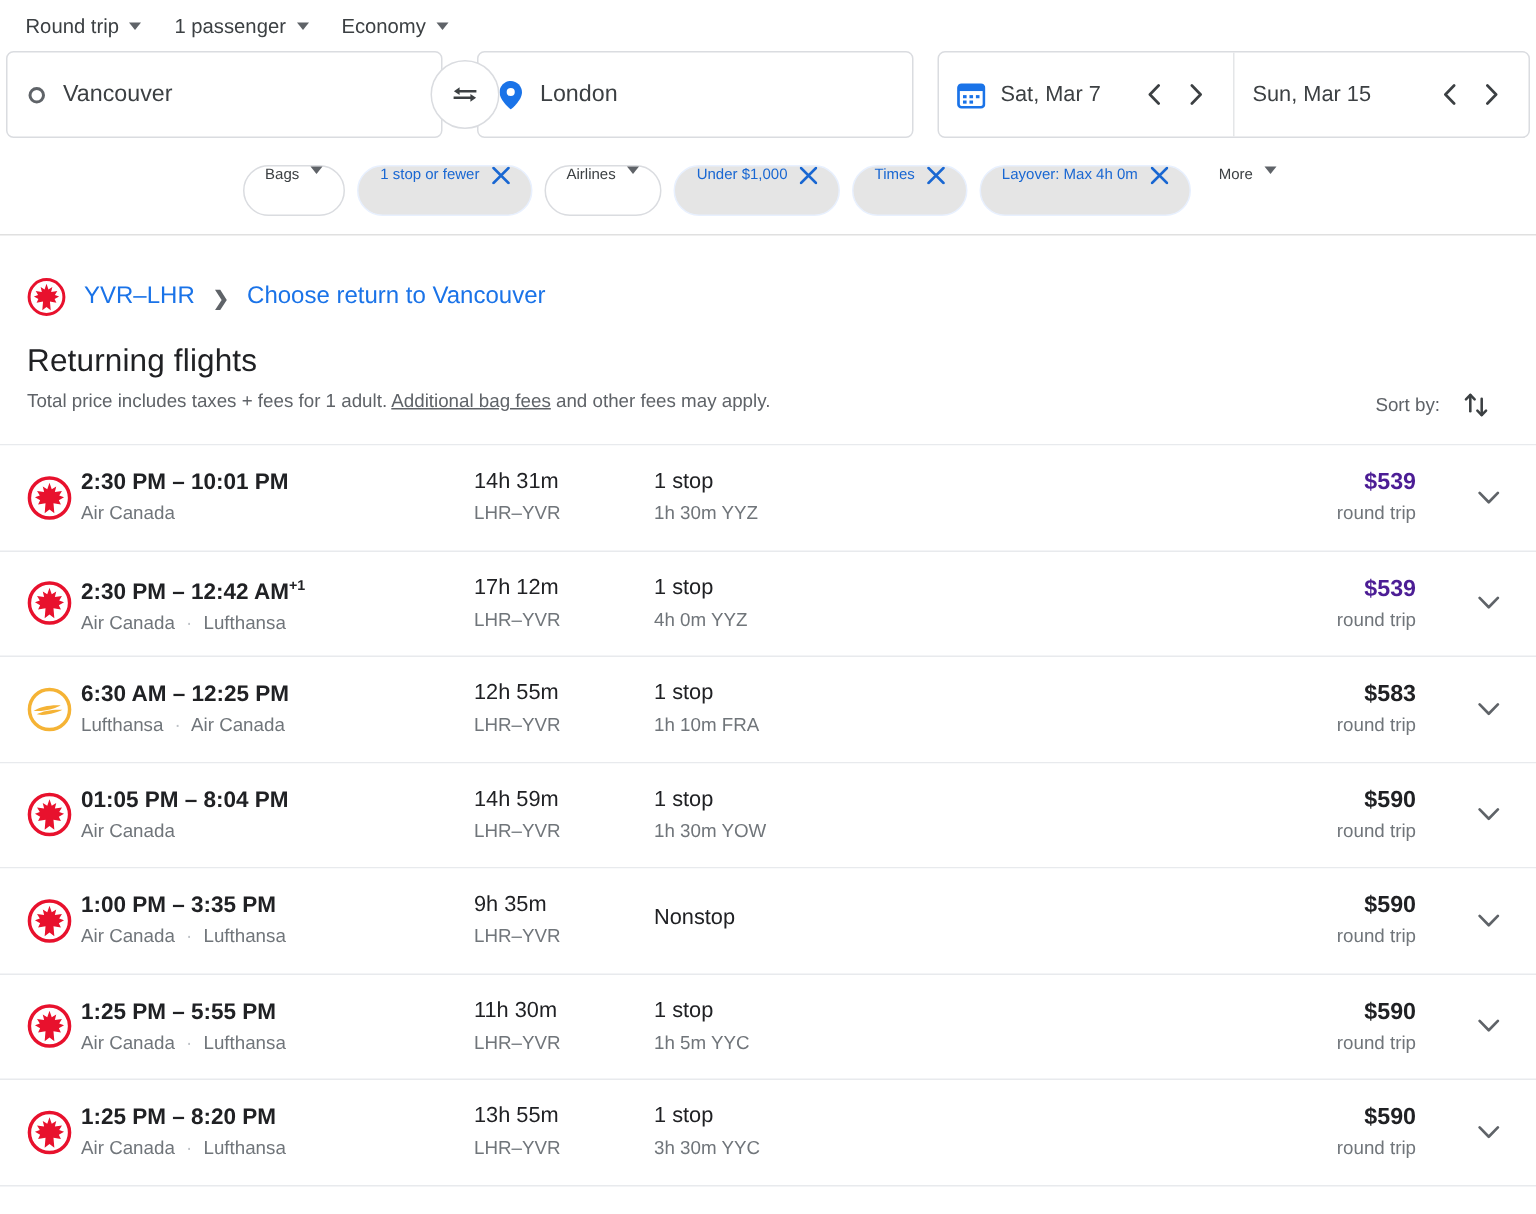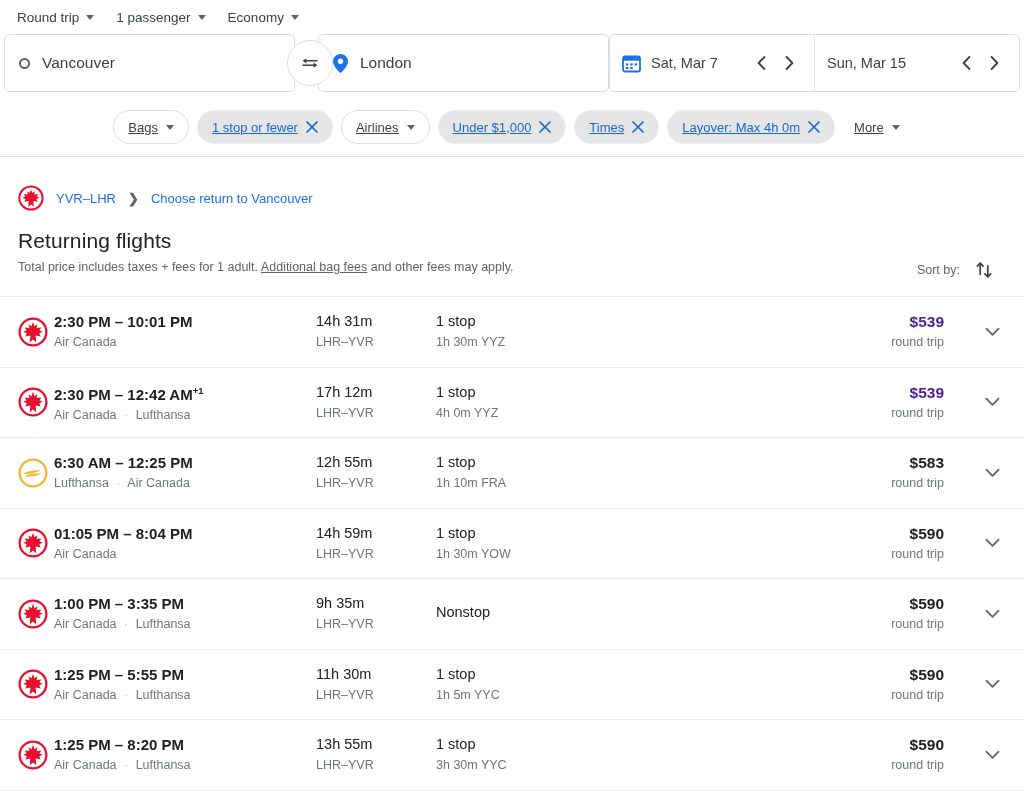--- a/index.html
+++ b/index.html
@@ -72,21 +72,21 @@
     border: 1px solid #dadce0;
     border-radius: 50%;
     background: #fff;
     cursor: pointer;
     z-index: 3;
   }
 
   .datebox {
     border: 1px solid #dadce0; border-radius: 5px;
     display: flex; align-items: center;
-    height: 58px; 
+    height: 58px; margin-left: 16px;
     flex: 1 1 auto;
     background: #fff;
   }
   .dateseg {
     display: flex; align-items: center;
     height: 100%; flex: 1 1 0;
     padding: 0 12px; gap: 10px;
   }
   .dateseg + .dateseg { border-left: 1px solid #e4e6e8; gap: 26px; }
   .datetext { font-size: 14.5px; color: #3c4043; white-space: nowrap; }
@@ -97,44 +97,43 @@
     cursor: pointer; border-radius: 50%;
   }
 
   
   .chiprow {
     display: flex; align-items: center; justify-content: center;
     gap: 8px; height: 58px;
     padding: 0 8px;
   }
   .chip {
-    display: flex; align-items: center; gap: 8px;
+    display: flex; align-items: flex-start; gap: 8px;
     height: 34px; padding: 0 14px;
     border: 1px solid #dadce0; border-radius: 17px;
-    font-size: 13px; color: #3c4043;
+    font-size: 10px; color: #3c4043;
     background: #fff; cursor: pointer;
     white-space: nowrap;
-    text-decoration: underline;
   }
   .chip.active {
     background: #e5e5e5; border-color: #e8f0fe; color: #1967d2;
   }
   .chip.plain { border-color: transparent; padding: 0 10px; }
   .xmark { display:block; }
 
   .divider { height: 1px; background: #e0e0e0; width: 100%; }
 
   
   .crumbrow {
     display: flex; align-items: center;
     gap: 12px; padding: 22px 0 0 18px;
     height: 60px;
   }
   .crumblink {
-    font-size: 13px; color: #1a73e8; cursor: pointer;
+    font-size: 16px; color: #1a73e8; cursor: pointer;
   }
   .crumbsep { color: #5f6368; font-size: 13px; font-weight: bold; }
 
   
   .headrow { padding: 12px 18px 0 18px; }
   .h1 {
     font-size: 21px; font-weight: 400; color: #202124;
     margin: 0 0 7px 0; letter-spacing: .1px;
   }
   .subline {

